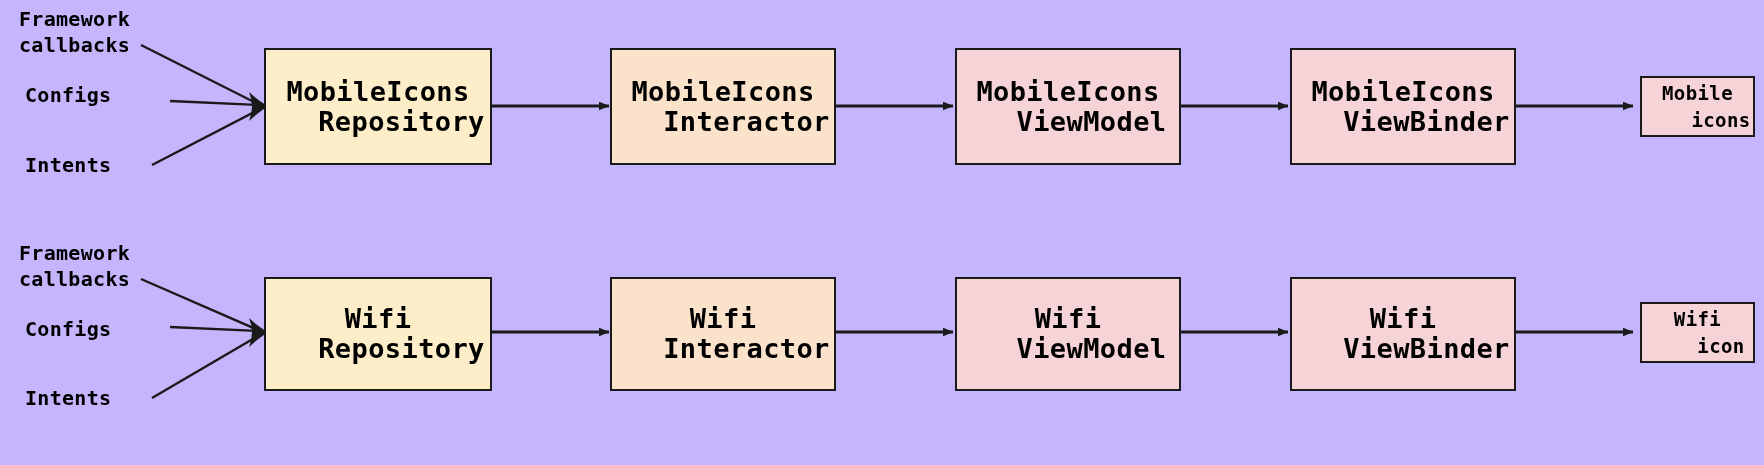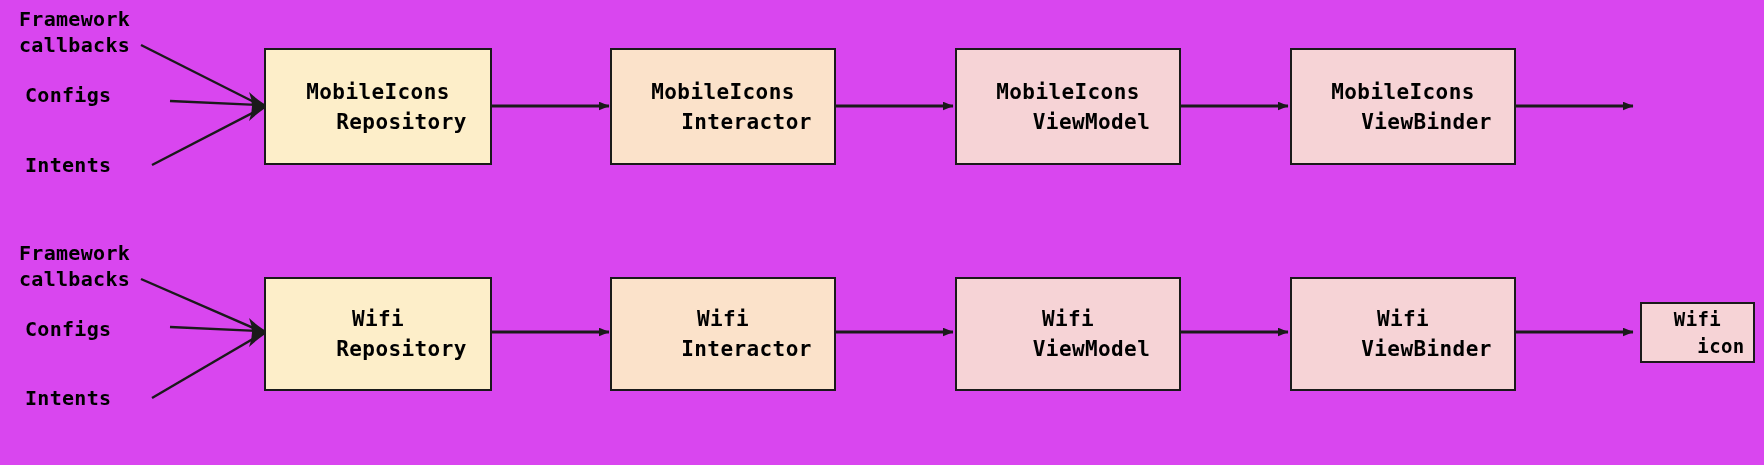--- a/index.html
+++ b/index.html
@@ -4,21 +4,21 @@
 <style>
   html, body {
     margin: 0;
     padding: 0;
     background: #ffffff;
   }
   #canvas {
     position: relative;
     width: 1764px;
     height: 465px;
-    background: #d946ef;
+    background: #c4b5fd;
     overflow: hidden;
     font-family: "DejaVu Sans Mono", "Liberation Mono", monospace;
     text-decoration: underline;
   }
   #arrows {
     position: absolute;
     left: 0;
     top: 0;
     width: 1764px;
     height: 465px;
@@ -27,21 +27,21 @@
   .node {
     position: absolute;
     box-sizing: border-box;
     border: 2px solid #1a1a1a;
     display: flex;
     flex-direction: column;
     align-items: center;
     justify-content: center;
     font-family: "DejaVu Sans Mono", "Liberation Mono", monospace;
     font-weight: bold;
-    font-size: 21px;
+    font-size: 27px;
     line-height: 30px;
     color: #000000;
     letter-spacing: 0.4px;
     text-align: center;
     white-space: pre;
   }
   .node .line2 { display: block; margin-left: 47px; }
   .node.small {
     font-size: 19px;
     line-height: 27px;
@@ -119,20 +119,24 @@
   <div class="node" style="left:955px; top:48px; width:226px; height:117px; background:#f6d3d6;">
     <span>MobileIcons</span>
     <span class="line2">ViewModel</span>
   </div>
 
   <div class="node" style="left:1290px; top:48px; width:226px; height:117px; background:#f6d3d6;">
     <span>MobileIcons</span>
     <span class="line2">ViewBinder</span>
   </div>
 
+  <div class="node small" style="left:1640px; top:76px; width:115px; height:61px; background:#f6d3d6;">
+    <span>Mobile</span>
+    <span class="line2">icons</span>
+  </div>
 
   <div class="side-label" style="left:19px; top:240px;"><span>Framework</span><br><span>callbacks</span></div>
   <div class="side-label" style="left:25px; top:316px;"><span>Configs</span></div>
   <div class="side-label" style="left:25px; top:385px;"><span>Intents</span></div>
 
   <div class="node" style="left:264px; top:277px; width:228px; height:114px; background:#fdeec9;">
     <span>Wifi</span>
     <span class="line2">Repository</span>
   </div>
 

